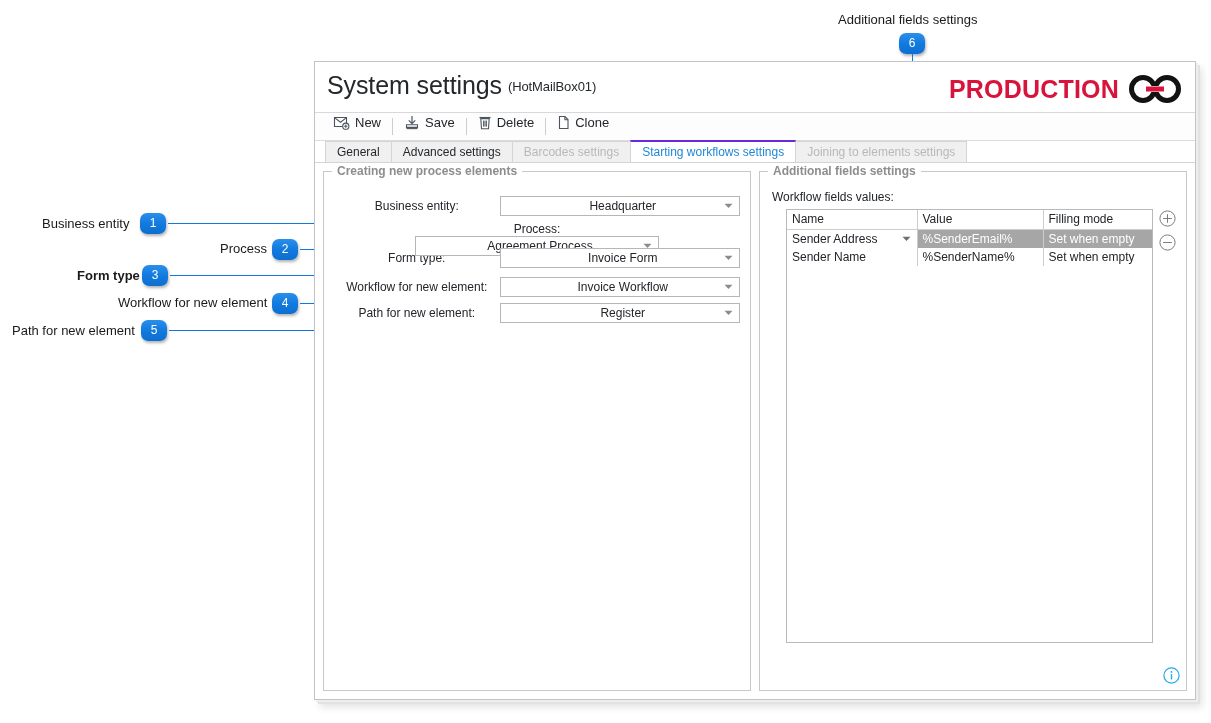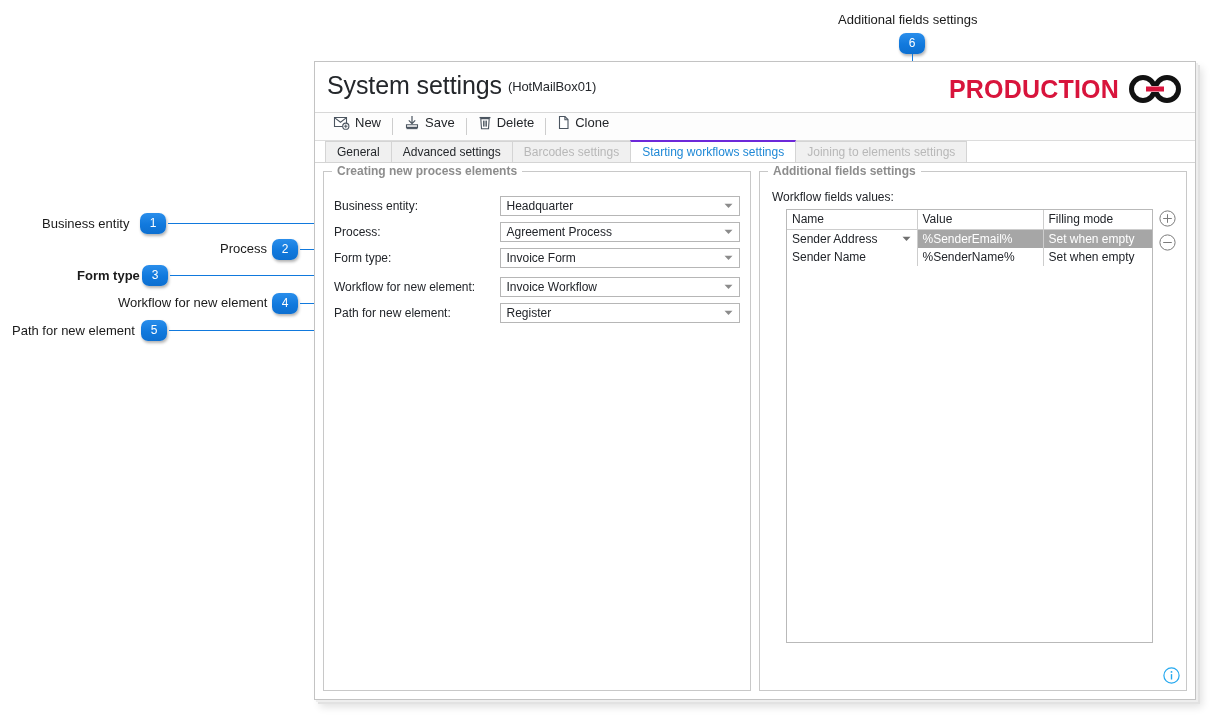--- a/index.html
+++ b/index.html
@@ -160,31 +160,31 @@
   }
   .groupbox > .gb-title {
     position: absolute;
     top: -8px; left: 8px;
     background: #ffffff;
     padding: 0 5px;
     font-size: 12px;
     font-weight: bold;
     color: #8d8d8d;
   }
-  #panel-left { width: 428px; }
+  #panel-left { width: 428px; text-align: center; }
   #panel-right { flex: 1; }
 
   
   .form-row {
     display: flex;
     align-items: center;
     height: 20px;
     margin-bottom: 6px;
   }
-  .form-row:nth-child(3) { margin-top: 14px; }
+  .form-row:nth-child(3) { margin-top: 14px; flex-direction: column; }
   .form-label {
     width: 168px;
     font-size: 12px;
     color: #22252a;
   }
   .combo {
     position: relative;
     width: 244px;
     height: 20px;
     background: #ffffff;

